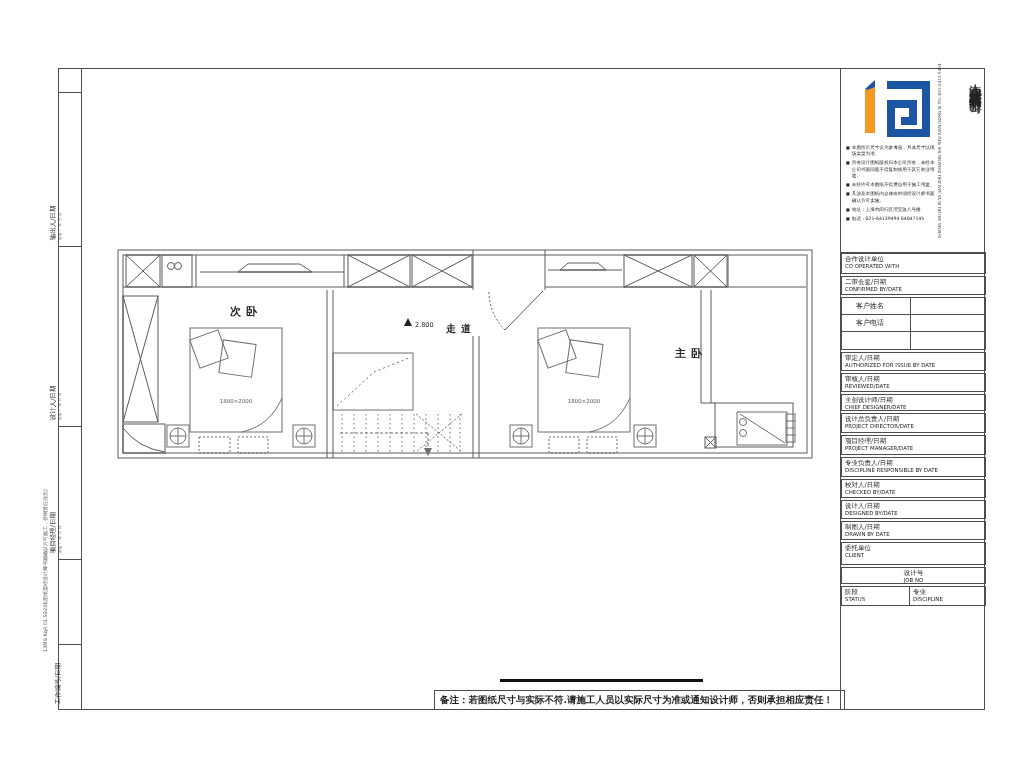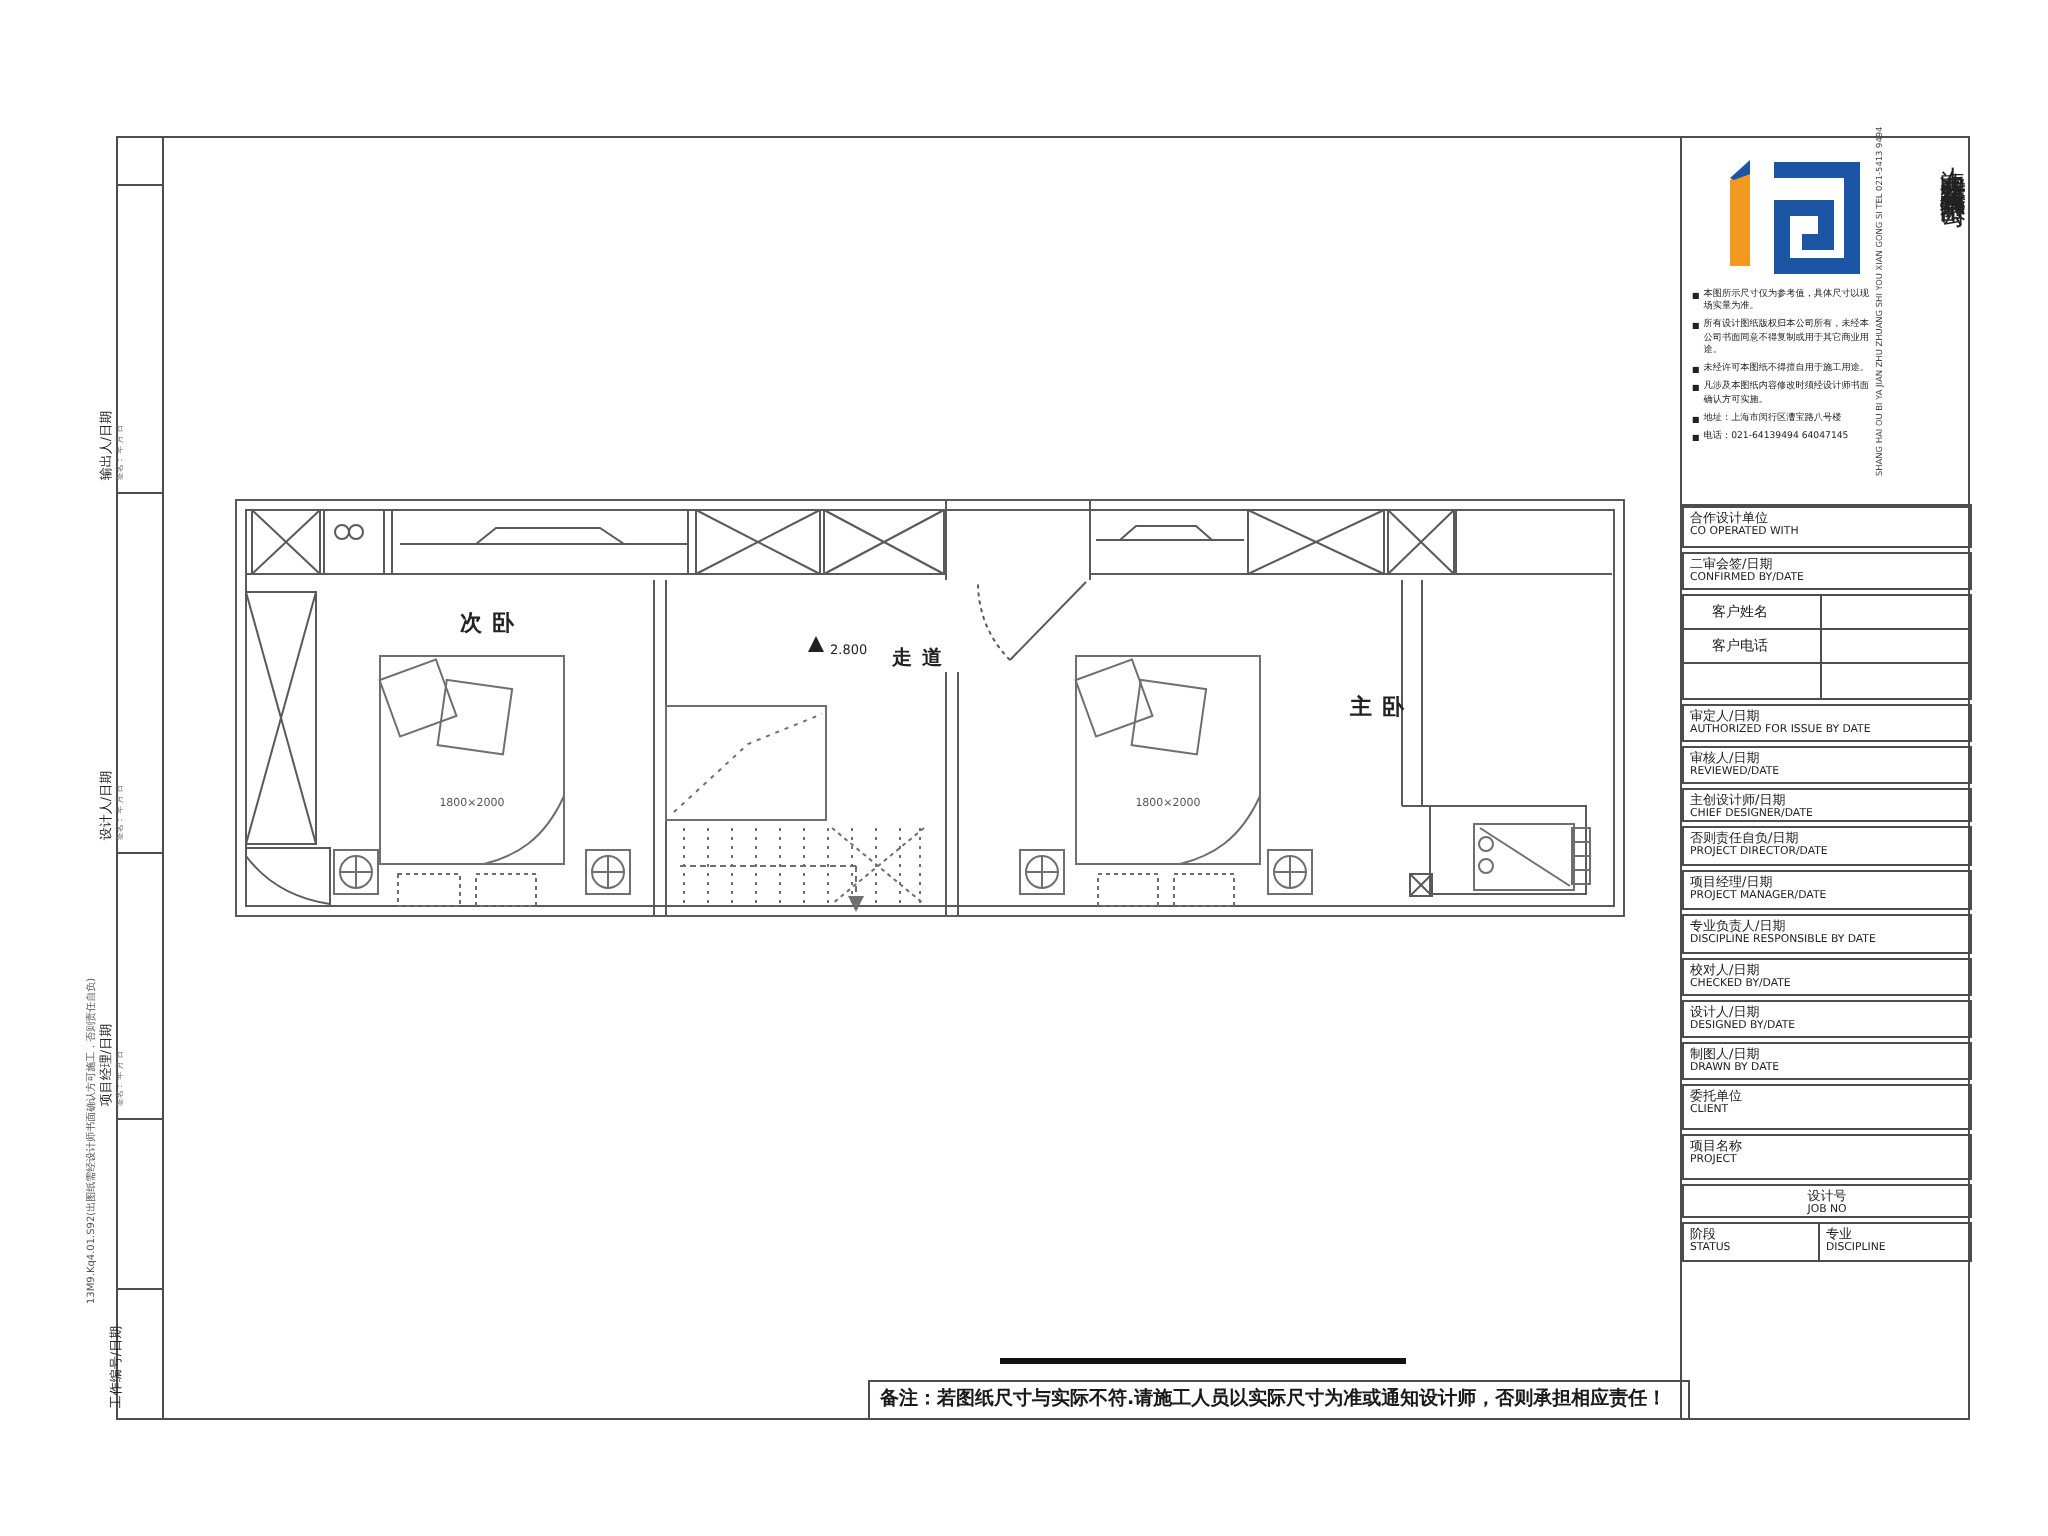--- a/index.html
+++ b/index.html
@@ -289,21 +289,21 @@
       </div>
       <div class="r" style="height:19px;">
         <span class="cn">审核人/日期</span>
           <span class="en">REVIEWED/DATE</span>
       </div>
       <div class="r" style="height:17px;">
         <span class="cn">主创设计师/日期</span>
           <span class="en">CHIEF DESIGNER/DATE</span>
       </div>
       <div class="r" style="height:20px;">
-        <span class="cn">否则责任自负/日期</span>
+        <span class="cn">设计总负责人/日期</span>
           <span class="en">PROJECT DIRECTOR/DATE</span>
       </div>
       <div class="r" style="height:20px;">
         <span class="cn">项目经理/日期</span>
           <span class="en">PROJECT MANAGER/DATE</span>
       </div>
       <div class="r" style="height:20px;">
         <span class="cn">专业负责人/日期</span>
           <span class="en">DISCIPLINE RESPONSIBLE BY DATE</span>
       </div>
@@ -315,24 +315,20 @@
         <span class="cn">设计人/日期</span>
           <span class="en">DESIGNED BY/DATE</span>
       </div>
       <div class="r" style="height:19px;">
         <span class="cn">制图人/日期</span>
           <span class="en">DRAWN BY DATE</span>
       </div>
       <div class="r" style="height:23px;">
         <span class="cn">委托单位</span>
           <span class="en">CLIENT</span>
-      </div>
-      <div class="r" style="height:23px;">
-        <span class="cn">项目名称</span>
-          <span class="en">PROJECT</span>
       </div>
       <div class="r" style="height:17px;text-align:center;">
         <span class="cn">设计号</span>
           <span class="en">JOB NO</span>
       </div>
       <div class="r nopad" style="height:20px;">
         <div class="cellrow">
           <div class="cell" style="width:68px;border-right:1px solid #4d4d4d;">
             <span class="cn">阶段</span>
               <span class="en">STATUS</span>

